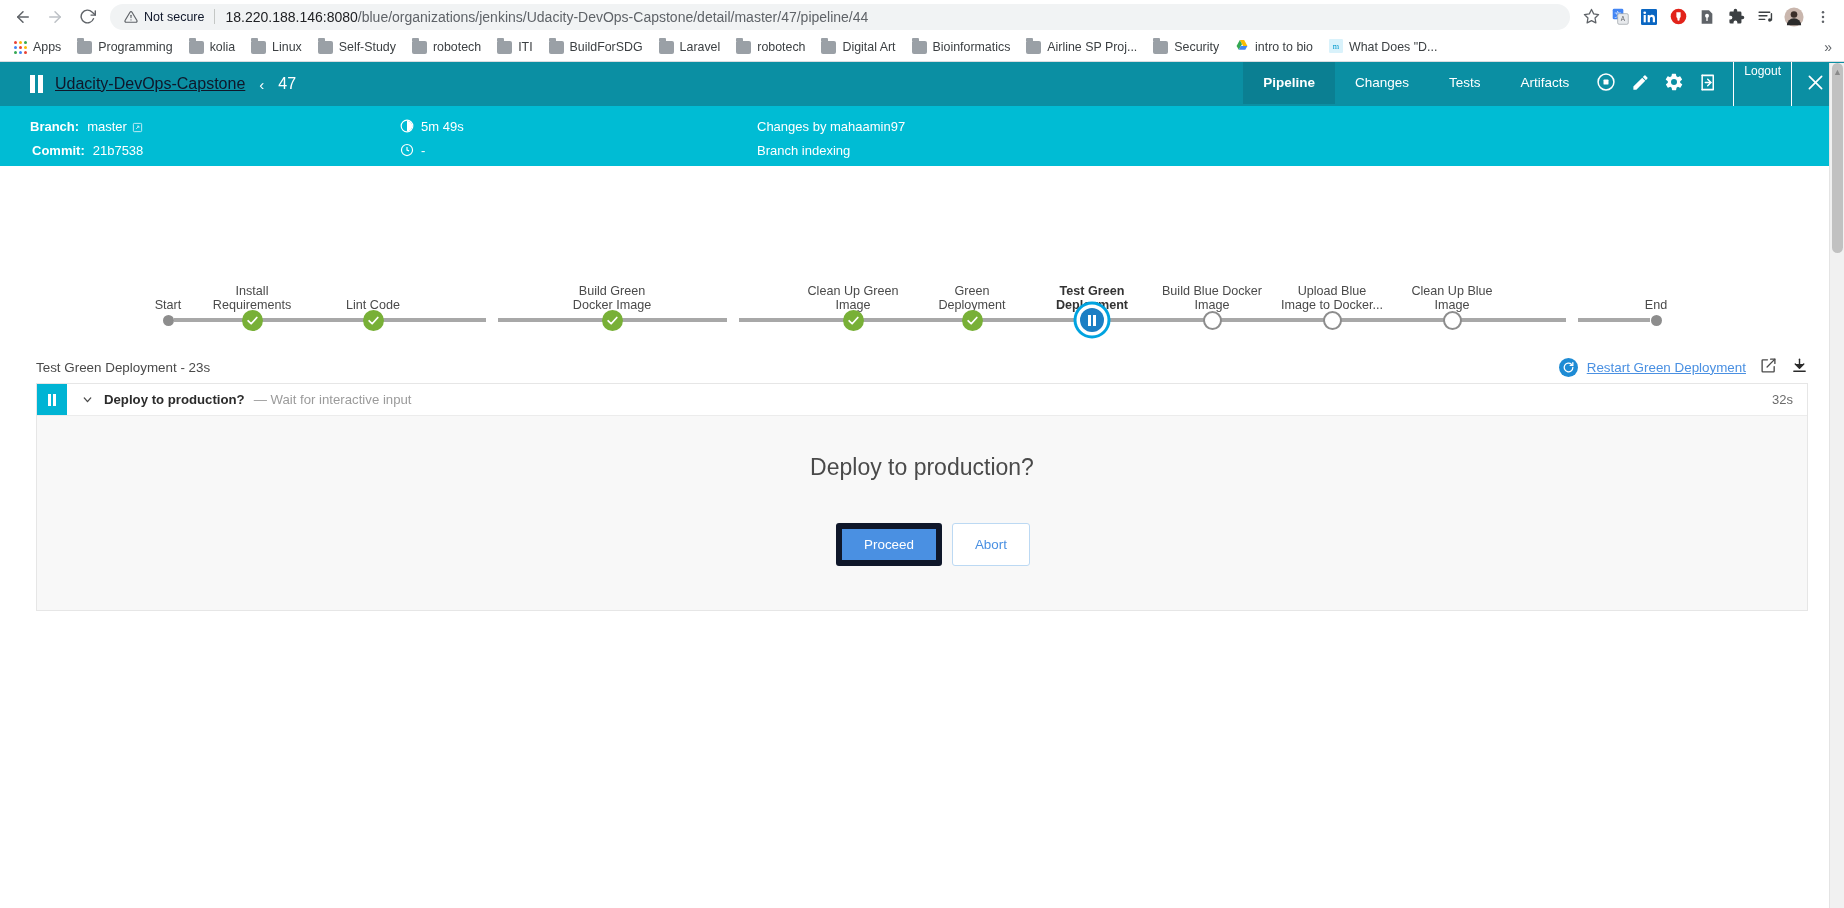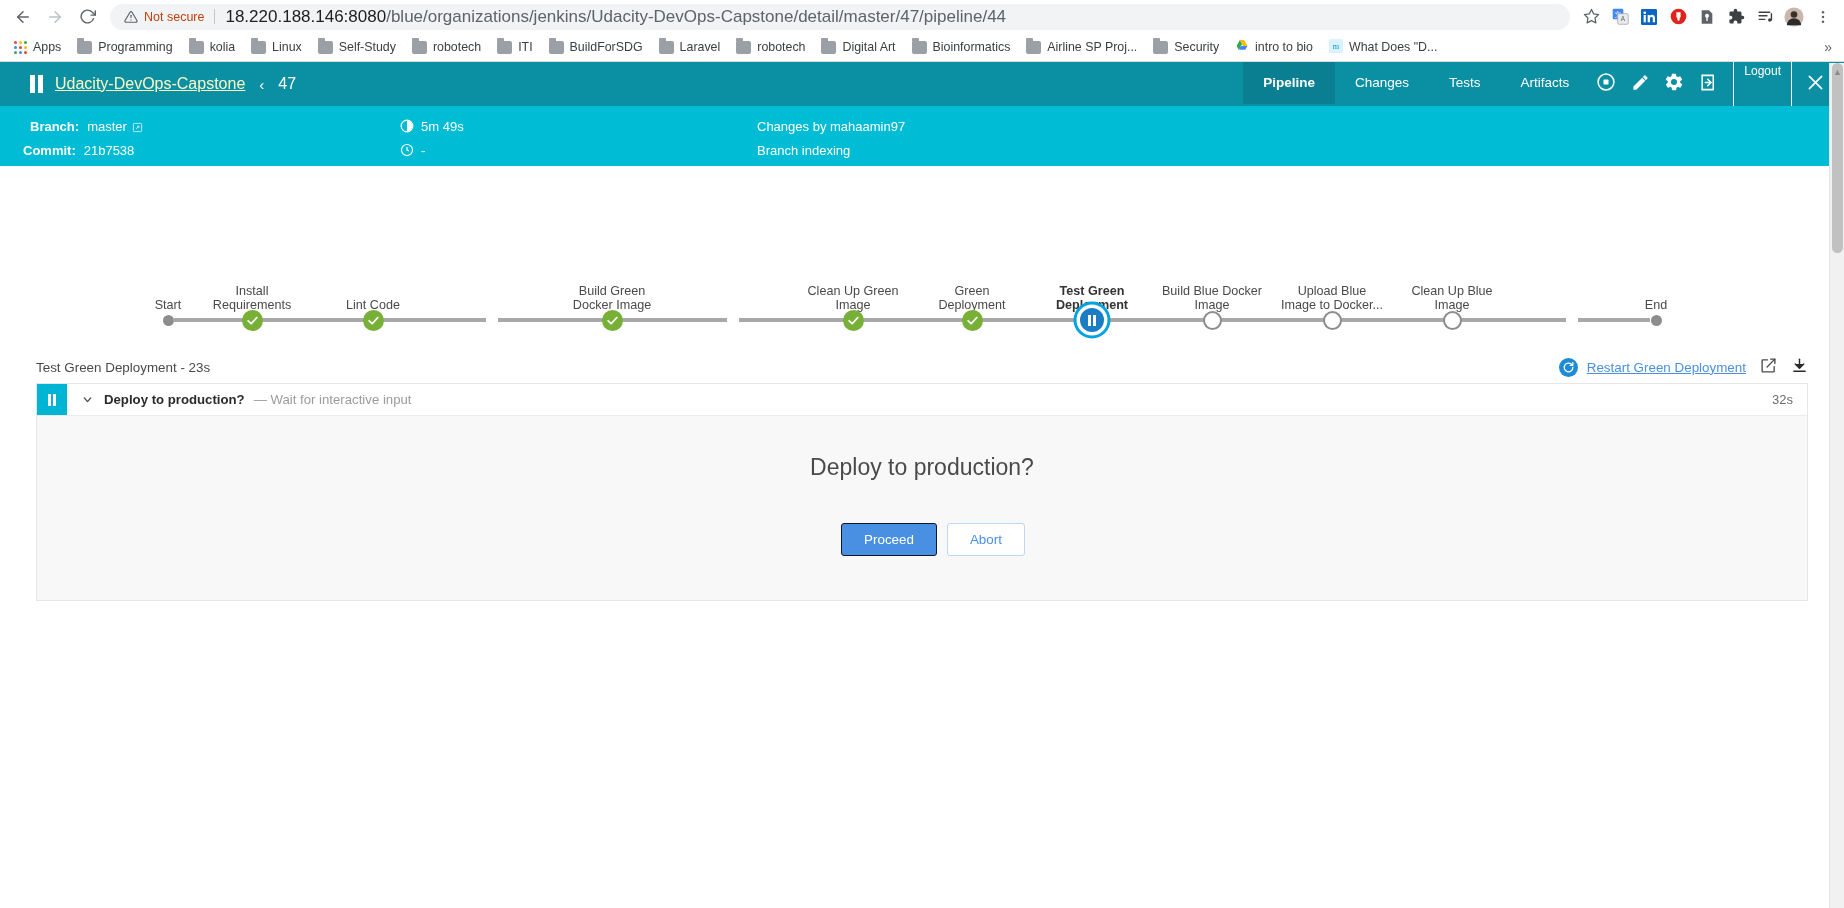--- a/index.html
+++ b/index.html
@@ -19,23 +19,23 @@
     width: 30px; height: 30px; display: flex; align-items: center;
     justify-content: center; color: #5f6368; flex: 0 0 auto;
   }
   .nav-btn.disabled { color: #bdc1c6; }
   .omnibox {
     flex: 1 1 auto; height: 26px; background: #f1f3f4;
     border-radius: 13px; display: flex; align-items: center;
     padding: 0 12px 0 14px; margin: 0 6px; min-width: 0;
   }
   .omni-warn-icon { color: #5f6368; display: flex; align-items: center; margin-right: 6px; }
-  .omni-warn-text { font-size: 12.5px; color: #c2410c; white-space: nowrap; }
+  .omni-warn-text { font-size: 12.5px; color: #0f172a; white-space: nowrap; }
   .omni-divider { width: 1px; height: 15px; background: #c4c7c5; margin: 0 10px; flex: 0 0 auto; }
-  .omni-url { font-size: 17px; color: #202124; white-space: nowrap; overflow: hidden; }
+  .omni-url { font-size: 14px; color: #202124; white-space: nowrap; overflow: hidden; }
   .omni-url .host { color: #202124; }
   .omni-url .path { color: #5f6368; }
   .toolbar-icons { display: flex; align-items: center; gap: 3px; flex: 0 0 auto; }
   .ticon { width: 26px; height: 26px; display: flex; align-items: center; justify-content: center; }
 
   
   .bookmarks-row {
     height: 29px; display: flex; align-items: center;
     padding: 0 6px; gap: 0px; border-bottom: 1px solid #dadce0;
     background: #fff; position: relative;
@@ -56,21 +56,21 @@
   .apps-grid { display:grid; grid-template-columns: repeat(3, 3px); gap: 2px; }
   .apps-grid i { width:3px; height:3px; border-radius:50%; display:block; }
   .bm-chevron { margin-left:auto; color:#5f6368; font-size:14px; padding-right:6px;}
 
   
   .bo-header { background: #0b8fa3; height: 44px; display: flex; align-items: center; }
   .bo-title-wrap { display: flex; align-items: center; gap: 12px; padding-left: 30px; flex: 1 1 auto; }
   .pause-glyph { display: flex; gap: 3px; }
   .pause-glyph span { display:block; width: 5px; height: 18px; background: #fff; }
   .bo-proj-link {
-    color: #fef9c3; font-size: 16px; text-decoration: underline; font-weight: 400;
+    color: #0f172a; font-size: 16px; text-decoration: underline; font-weight: 400;
   }
   .bo-sep { color: #fff; font-size: 15px; margin: 0 2px; }
   .bo-runnum { color: #fff; font-size: 16px; }
 
   .bo-nav { display: flex; align-items: stretch; height: 48px; }
   .bo-tab {
     display: flex; align-items: center; padding: 0 20px;
     color: #fff; font-size: 13.5px; height: 44px;
   }
   .bo-tab.active { background: #0b7f92; font-weight: 700; }
@@ -156,21 +156,21 @@
   .step-chevron { display:flex; align-items:center; padding: 0 10px 0 14px; color:#4a4a4a; }
   .step-title { display:flex; align-items:center; font-size: 13.2px; color:#2b2b2b; font-weight: 700; }
   .step-sub { display:flex; align-items:center; font-size: 13.2px; color:#9b9b9b; margin-left: 9px; }
   .step-dur { margin-left:auto; display:flex; align-items:center; padding-right: 14px;
               font-size: 13px; color: #6b6b6b; }
 
   .step-body { background: #f8f8f8; padding: 38px 0 44px; text-align: center; }
   .body-question { font-size: 23px; color: #4a4a4a; font-weight: 400; }
   .body-buttons { margin-top: 42px; display: flex; justify-content: center; gap: 10px; padding-left: 22px;}
   .btn-proceed {
-    background: #4a90e2; color: #fff; border: 1px solid #0f172a;
+    background: #4a90e2; color: #fff; border: 6px solid #0f172a;
     border-radius: 3px; font-size: 13.4px; padding: 8px 22px; cursor: pointer;
     font-family: "Liberation Sans", sans-serif;
   }
   .btn-abort {
     background: #fff; color: #4a90e2; border: 1px solid #bcd9f3;
     border-radius: 3px; font-size: 13.4px; padding: 8px 22px; cursor: pointer;
     font-family: "Liberation Sans", sans-serif;
   }
 
   
@@ -431,21 +431,21 @@
 </div>
 
 <div class="bo-subheader">
   <div class="sub-col sub-row1" style="left:30px;">
     <span class="sub-label">Branch:</span><span>master</span><span class="ext-ico"><svg width="11" height="11" viewBox="0 0 24 24" fill="none" stroke="#cfeff6" stroke-width="2">
           <rect x="3" y="3" width="18" height="18" rx="2"></rect>
           <polyline points="9 15 15 9"></polyline>
           <polyline points="11 9 15 9 15 13"></polyline>
         </svg></span>
   </div>
-  <div class="sub-col sub-row2" style="left:23px;">
+  <div class="sub-col sub-row2" style="left:32px;">
     <span class="sub-label">Commit:</span><span>21b7538</span>
   </div>
 
   <div class="sub-col sub-row1" style="left:400px;">
     <span style="display:inline-block;vertical-align:-2px;margin-right:7px;">
       <svg width="14" height="14" viewBox="0 0 24 24">
           <circle cx="12" cy="12" r="10" fill="none" stroke="#fff" stroke-width="2"></circle>
           <path d="M12 3a9 9 0 0 1 0 18z" fill="#fff"></path>
         </svg>
     </span><span>5m 49s</span>

